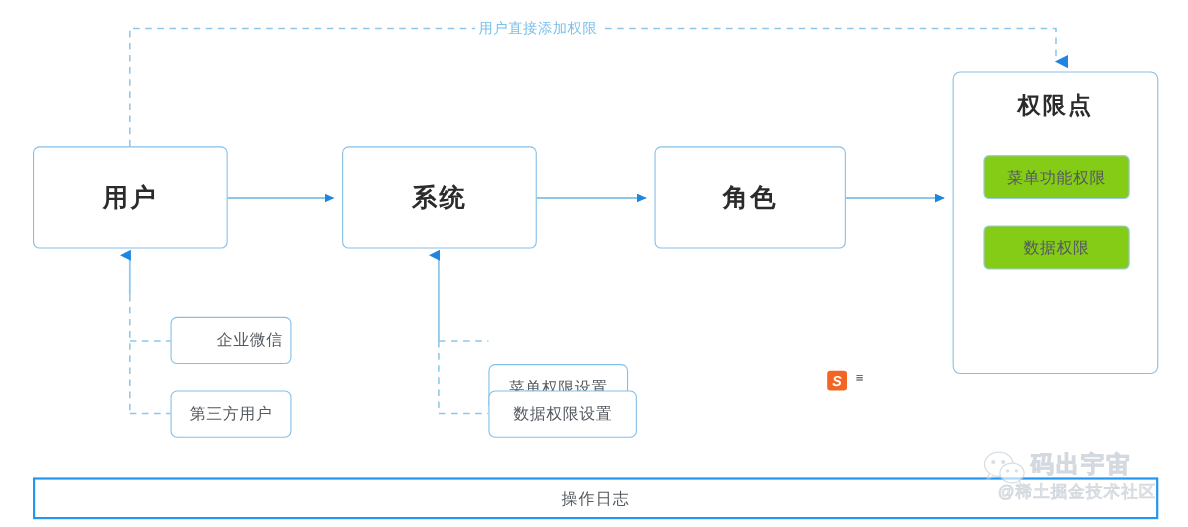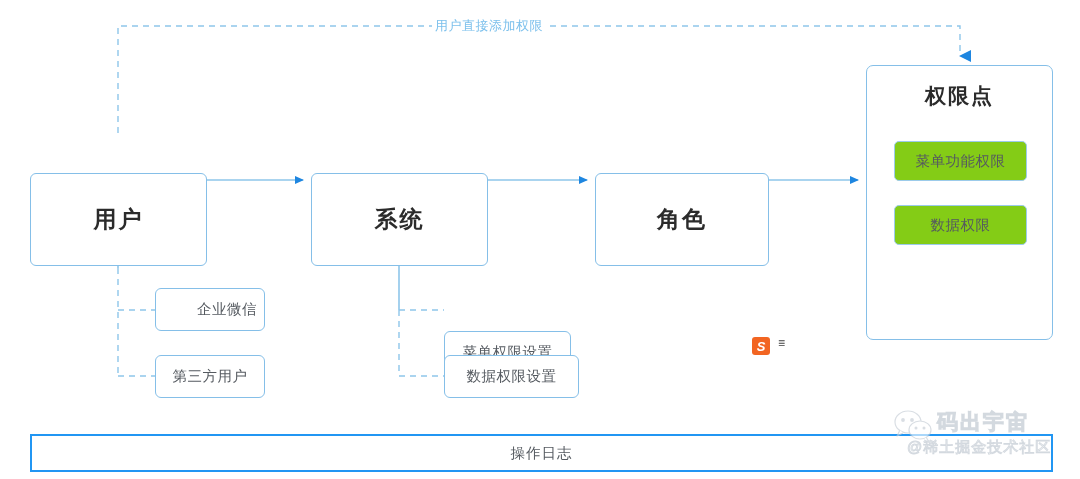--- a/index.html
+++ b/index.html
@@ -31,21 +31,20 @@
   .node {
     position: absolute;
     box-sizing: border-box;
     background: #ffffff;
     border: 1.4px solid #85bfe8;
     border-radius: 6px;
     display: flex;
     align-items: center;
     justify-content: center;
     color: #2b2b2b;
-    margin-top: 40px;
   }
   .node-main {
     font-size: 23px;
     font-weight: bold;
     letter-spacing: 2px;
   }
 
   #node-user   { left: 30px;  top: 133px; width: 177px; height: 93px; }
   #node-system { left: 311px; top: 133px; width: 177px; height: 93px; }
   #node-role   { left: 595px; top: 133px; width: 174px; height: 93px; }

